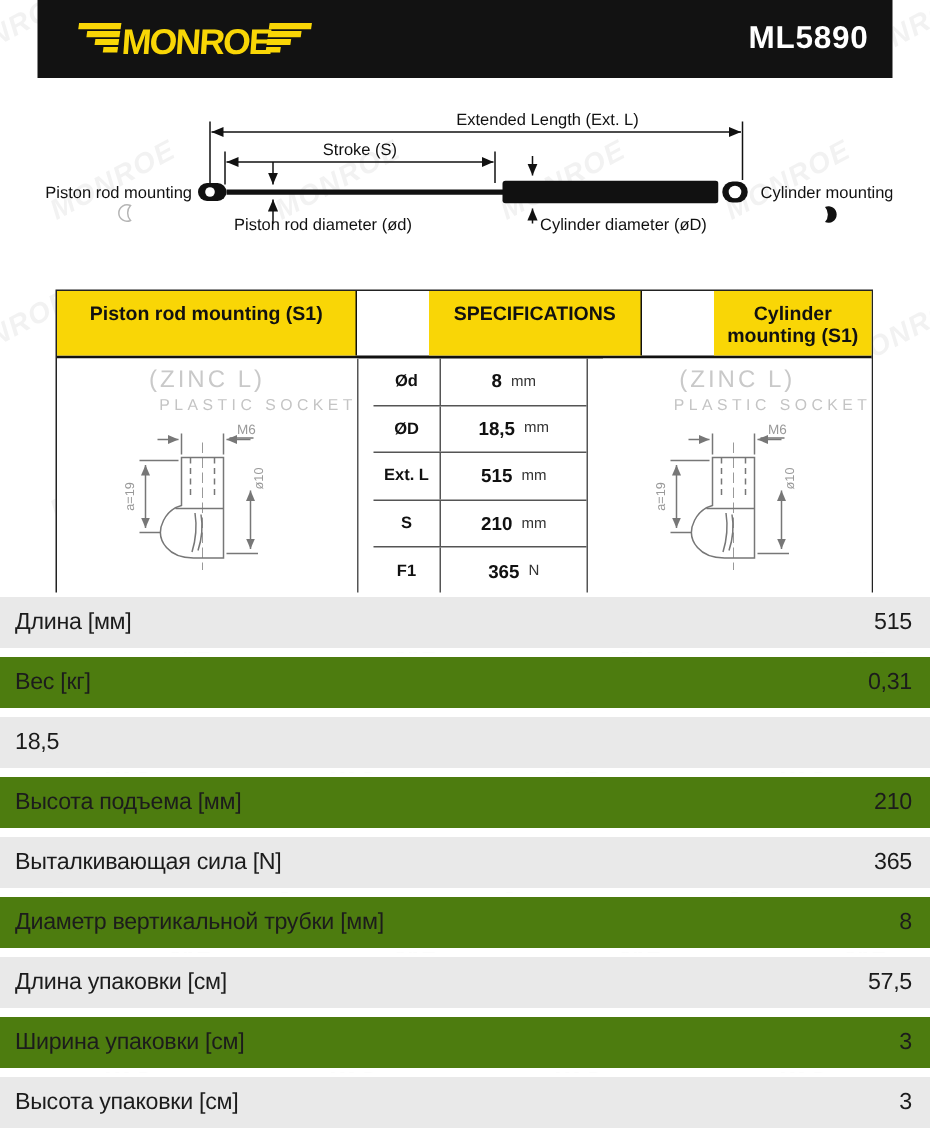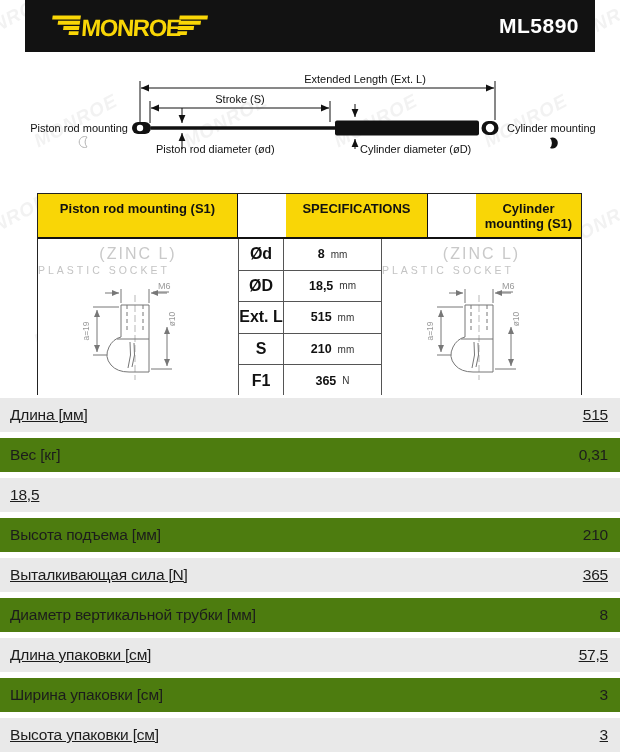--- a/index.html
+++ b/index.html
@@ -24,45 +24,45 @@
 
   
   .spec { position:absolute; left:37px; top:193px; width:545px; z-index:2;
           border:1px solid #222; background:#fff; box-sizing:border-box; }
   .spec-head { display:flex; border-bottom:2px solid #111;gap:48px; }
   .spec-hc { background:#F9D606; color:#111; font-weight:bold; font-size:13px;
              text-align:center; padding:7px 0 6px; box-sizing:border-box; }
   .spec-hc.c1 { width:200px; border-right:1px solid #111; }
   .spec-hc.c2 { width:142px; border-right:1px solid #111; }
   .spec-hc.c3 { flex:1; }
-  .spec-body { display:flex; height:157px; }
+  .spec-body { display:flex; height:157px;gap:10px; }
   .draw-cell { position:relative; background:#fff; }
   .draw-cell.left  { width:200px; border-right:1px solid #555; }
   .draw-cell.right { flex:1; }
   .zinc { position:absolute; top:6px; left:0; right:0; text-align:center;
           color:#c9c9c9; font-size:16px; letter-spacing:2px; }
-  .socket-word { position:absolute; top:25px; left:0; right:0; text-align:left;
+  .socket-word { position:absolute; top:25px; left:0; right:0; text-align:right;
           color:#c4c4c4; font-size:10.5px; letter-spacing:3px; }
   .socket-svg { position:absolute; left:50%; top:38px; transform:translateX(-50%); }
 
   .spec-mid { width:142px; border-right:1px solid #555; display:flex; flex-direction:column; }
   .spec-row { flex:1; display:flex; border-bottom:1px solid #555; }
   .spec-row:last-child { border-bottom:none; }
   .spec-rl { width:44px; border-right:1px solid #555; display:flex; align-items:center;
-             justify-content:center; font-weight:bold; font-size:16px; color:#111; }
+             justify-content:center; font-weight:bold; font-size:11px; color:#111; }
   .spec-rv { flex:1; display:flex; align-items:center; justify-content:center; gap:6px;
              font-weight:bold; font-size:12.5px; color:#111; }
   .spec-rv .unit { font-size:10px; font-weight:normal; color:#333; }
 
   
   .attrs { position:absolute; left:0; top:395px; width:620px; z-index:2; }
   .attr-row { height:40px; box-sizing:border-box; display:flex; align-items:center;
               justify-content:space-between; padding:0 12px 0 10px; font-size:15.5px; color:#1c1c1c;
               border-top:3px solid #fff; border-bottom:3px solid #fff; background-clip:padding-box; }
-  .attr-row.gray { background-color:#E9E9E9;text-decoration:underline; }
+  .attr-row.gray { background-color:#E9E9E9; }
   .attr-row.white { background-color:#4d7c0f; }
   .attr-label { letter-spacing:-0.2px; }
   .attr-value { letter-spacing:-0.2px; }
 </style>
 </head>
 <body>
 
 <div id="wm-layer">
     <span class="wm" style="left: -40px; top: 10px;">MONROE</span>
     <span class="wm" style="left: 110px; top: 10px;">MONROE</span>

